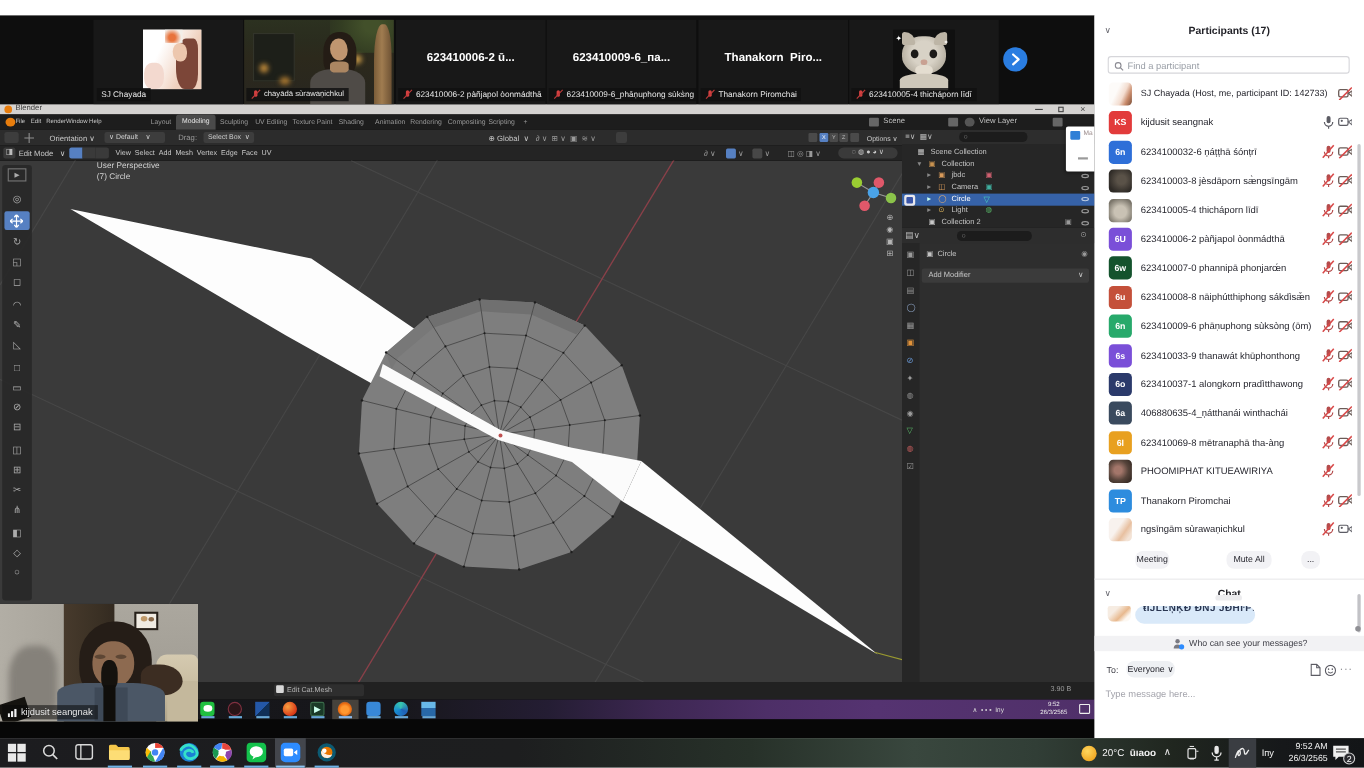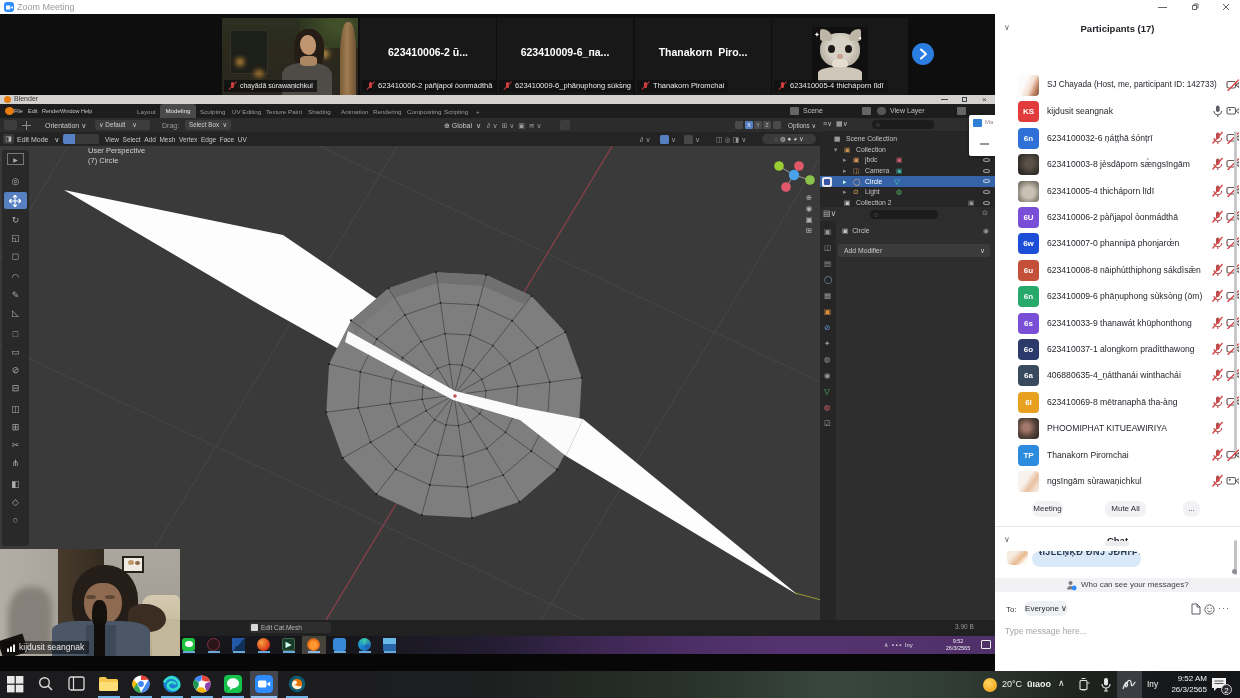--- a/index.html
+++ b/index.html
@@ -27,55 +27,51 @@
 #outl{left:820px;top:23px;width:175px;height:89px;background:#262626}
 #props{left:820px;top:112px;width:175px;height:413px;background:#2e2e2e}
 .orow{position:absolute;left:0;width:175px;height:10.4px;font-size:6.8px;color:#c4c4c4;line-height:10.4px;white-space:nowrap}
 #bstatus{left:0;top:525px;width:995px;height:16px;background:#212121}
 #ptask{left:0;top:541px;width:995px;height:18px}
 #pgap{left:0;top:559px;width:995px;height:17px;background:#070707}
 
 #cam{left:0;top:549px;width:180px;height:107px;background:#23211e;overflow:hidden}
 
 #panel{left:995px;top:14px;width:245px;height:657px;background:#fff}
-.prow{position:absolute;left:23px;width:219px;height:22px}
+.prow{position:absolute;left:13px;width:219px;height:22px}
 .pav{position:absolute;left:0;top:0;width:21px;height:21px;border-radius:4px;color:#fff;font-size:8px;font-weight:bold;text-align:center;line-height:21px;overflow:hidden}
 .pname{position:absolute;left:29px;top:5px;font-size:8.6px;color:#26262e;white-space:nowrap}
 .pic{position:absolute;top:3px;width:13px;height:13px}
 .btn{position:absolute;background:#f2f2f5;border-radius:7px;font-size:8px;color:#2b2b33;text-align:center;line-height:16px;height:16px}
 
 #taskbar{left:0;top:671px;width:1240px;height:27px;background:linear-gradient(90deg,#1c1c1f 0%,#1d1e1f 38%,#273129 55%,#39473e 67%,#313e36 76%,#20261f 86%,#16181a 94%,#131517 100%)}
 .tbi{position:absolute;top:4px;width:19px;height:19px}
 .tbu{position:absolute;top:24.5px;height:2px;background:#6fb3e8}
 svg{display:block}
 .eye{position:absolute;top:3px;width:7px;height:4px;border:1px solid #9a9a9a;border-radius:50%}
 .micoff{position:relative;display:inline-block;width:8px;height:10px;flex:none}
 .micoff::before{content:"";position:absolute;left:2.5px;top:1px;width:3px;height:5.5px;background:#d54141;border-radius:2px}
 .micoff::after{content:"";position:absolute;left:0.5px;top:8px;width:11px;height:1.4px;background:#c03a3a;transform:rotate(-46deg);transform-origin:0 50%}
 </style></head>
 <body>
 <div id="stage">
 
-<div class="abs" id="titlebar">
-  <div class="abs zic" style="left:4px;top:2px;width:10px;height:10px"></div>
-  <svg class="abs" style="left:6px;top:4.5px" width="7" height="5">
-        <path d="M0 .5h4.2v4H0zM4.4 2.5l2.4-1.6v3.2z" fill="#fff"></path>
-      </svg>
-  <div class="abs txt">Zoom Meeting</div>
-  <div class="abs" style="left:1158px;top:7px;width:9px;height:1px;background:#666"></div>
-  <svg class="abs" style="left:1191px;top:3px" width="8" height="8">
-        <path d="M1.5 2.5h4v4h-4zM3 2.5V1h4v4H5.5" stroke="#666" fill="none"></path>
-      </svg>
-  <svg class="abs" style="left:1222px;top:3px" width="8" height="8">
-        <path d="M1 1l6 6M7 1l-6 6" stroke="#666" stroke-width="1" fill="none"></path>
-      </svg>
-</div>
 
 <div class="abs" id="strip">
 
+  <div class="tile" style="left:85px">
+    <div class="abs" style="left:45px;top:9px;width:53px;height:54px;background:#f2ede8">
+      <div class="abs" style="left:0;top:0;width:53px;height:54px;background:linear-gradient(115deg,#ffffff 30%,#f6e3d8 55%,#efd0bd 70%)"></div>
+      <div class="abs" style="left:30px;top:8px;width:20px;height:46px;background:#7c4638;border-radius:45% 20% 30% 40%"></div>
+      <div class="abs" style="left:27px;top:12px;width:13px;height:17px;background:#edc7ae;border-radius:50% 50% 45% 55%"></div>
+      <div class="abs" style="left:20px;top:0px;width:16px;height:12px;background:radial-gradient(circle at 40% 60%,#e8733c 25%,#f3eee8 70%)"></div>
+      <div class="abs" style="left:1px;top:30px;width:18px;height:24px;background:#f3d9cf;border-radius:40%"></div>
+    </div>
+    <div class="vlabel" style="left:3px">SJ Chayada</div>
+  </div>
 
   <div class="tile" style="left:222px;background:#262419">
     <div class="abs" style="left:0;top:0;width:136px;height:77px;background:linear-gradient(180deg,#2c3120 0%,#2a2c1e 25%,#2c291c 45%,#282620 100%)"></div>
     <div class="abs" style="left:78px;top:0;width:58px;height:30px;background:radial-gradient(circle at 65% 15%,#42502a 15%,#333d22 60%,#2c3120 100%)"></div>
     <div class="abs" style="left:8px;top:12px;width:38px;height:44px;background:#1d1f19;border:1px solid #32342a"></div>
     <div class="abs" style="left:14px;top:40px;width:8px;height:8px;background:#c08a3a;border-radius:50%;filter:blur(2.5px)"></div>
     <div class="abs" style="left:32px;top:52px;width:10px;height:7px;background:#ab7830;border-radius:50%;filter:blur(2.5px)"></div>
     <div class="abs" style="left:98px;top:32px;width:9px;height:8px;background:#c89a48;border-radius:50%;filter:blur(2.5px)"></div>
     <div class="abs" style="left:118px;top:4px;width:16px;height:73px;background:linear-gradient(90deg,#7a5c38,#a07c50 45%,#6e5234);border-radius:45% 40% 0 0"></div>
     <div class="abs" style="left:72px;top:11px;width:30px;height:40px;background:#241c15;border-radius:45% 45% 35% 35%"></div>
@@ -502,20 +498,27 @@
             <rect x="3" y="3.5" width="2" height="5.5"></rect>
             <rect x="6" y="1.5" width="2" height="7.5"></rect>
           </g>
         </svg>
     kijdusit seangnak</div>
 </div>
 
 <div class="abs" id="panel">
   <div class="abs" style="left:9px;top:9px;color:#66666e;font-size:8px">∨</div>
   <div class="abs" style="left:0;top:9px;width:245px;text-align:center;font-size:9.5px;font-weight:bold;color:#222228">Participants (17)</div>
+  <div class="abs" style="left:12px;top:37px;width:220px;height:16px;border:1px solid #d6d6da;border-radius:3px;background:#fff">
+    <svg class="abs" style="left:5px;top:3.5px" width="9" height="9">
+          <circle cx="3.5" cy="3.5" r="2.6" fill="none" stroke="#8a8a92" stroke-width="1"></circle>
+          <line x1="5.6" y1="5.6" x2="8" y2="8" stroke="#8a8a92" stroke-width="1"></line>
+        </svg>
+    <div class="abs" style="left:17px;top:2.5px;font-size:8.5px;color:#999ea6">Find a participant</div>
+  </div>
 
   <div id="rows">
   <div class="prow" style="top:61.0px">
           <div class="pav" style="background:linear-gradient(115deg,#fdfbf9 35%,#f3ddd0 60%,#c88a6a 78%,#8a5a42 95%)"></div>
           <div class="pname" style="font-size:8.2px">SJ Chayada (Host, me, participant ID: 142733)</div>
           <svg class="pic" style="left:208px" width="15" height="14">
             <rect x="1" y="3.5" width="8.5" height="6.5" rx="1.5" fill="none" stroke="#6b5b57" stroke-width="1.2"></rect>
             <path d="M9.8 6.8l3.4-2.2v5z" fill="none" stroke="#6b5b57" stroke-width="1.1"></path>
             <line x1="1.5" y1="13" x2="13" y2="1.5" stroke="#d84848" stroke-width="1.4"></line>
           </svg>
@@ -583,21 +586,21 @@
             <path d="M3 7a3.8 3.8 0 0 0 7.6 0M6.8 11v2.2" stroke="#b44c4c" stroke-width="1.1" fill="none"></path>
             <line x1="1.5" y1="12.5" x2="11.5" y2="1" stroke="#d84848" stroke-width="1.4"></line>
           </svg>
           <svg class="pic" style="left:208px" width="15" height="14">
             <rect x="1" y="3.5" width="8.5" height="6.5" rx="1.5" fill="none" stroke="#6b5b57" stroke-width="1.2"></rect>
             <path d="M9.8 6.8l3.4-2.2v5z" fill="none" stroke="#6b5b57" stroke-width="1.1"></path>
             <line x1="1.5" y1="13" x2="13" y2="1.5" stroke="#d84848" stroke-width="1.4"></line>
           </svg>
         </div>
   <div class="prow" style="top:219.4px">
-          <div class="pav" style="background:#1d4ed8">6w</div>
+          <div class="pav" style="background:#14532d">6w</div>
           <div class="pname" style="font-size:8.6px">623410007-0 phannipā phonjarœ́n</div>
           <svg class="pic" style="left:193px" width="13" height="14">
             <rect x="5" y="1.5" width="3.6" height="6.5" rx="1.8" fill="#b44c4c"></rect>
             <path d="M3 7a3.8 3.8 0 0 0 7.6 0M6.8 11v2.2" stroke="#b44c4c" stroke-width="1.1" fill="none"></path>
             <line x1="1.5" y1="12.5" x2="11.5" y2="1" stroke="#d84848" stroke-width="1.4"></line>
           </svg>
           <svg class="pic" style="left:208px" width="15" height="14">
             <rect x="1" y="3.5" width="8.5" height="6.5" rx="1.5" fill="none" stroke="#6b5b57" stroke-width="1.2"></rect>
             <path d="M9.8 6.8l3.4-2.2v5z" fill="none" stroke="#6b5b57" stroke-width="1.1"></path>
             <line x1="1.5" y1="13" x2="13" y2="1.5" stroke="#d84848" stroke-width="1.4"></line>
@@ -720,21 +723,21 @@
           </svg>
           <svg class="pic" style="left:208px" width="15" height="14">
             <rect x="1" y="3.5" width="8.5" height="6.5" rx="1.5" fill="none" stroke="#5c5c64" stroke-width="1.1"></rect>
             <path d="M9.8 6.8l3.4-2.2v5z" fill="none" stroke="#5c5c64" stroke-width="1"></path>
             <circle cx="3.8" cy="5.8" r="1" fill="#5c5c64"></circle>
           </svg>
         </div>
   </div>
 
   <div class="btn" style="left:37px;top:487px;width:31px">Meeting</div>
-  <div class="btn" style="left:110px;top:487px;width:41px">Mute All</div>
+  <div class="btn" style="left:120px;top:487px;width:41px">Mute All</div>
   <div class="btn" style="left:188px;top:487px;width:17px">...</div>
   <div class="abs" style="left:0;top:512px;width:245px;height:1px;background:#e8e8ea"></div>
 
   <div class="abs" style="left:9px;top:521px;color:#66666e;font-size:8px">∨</div>
   <div class="abs" style="left:0;top:521px;width:245px;text-align:center;font-size:9.5px;font-weight:bold;color:#222228">Chat</div>
   <div class="abs" style="left:110px;top:527px;width:24px;height:5px;background:#ececee;border-radius:2px"></div>
   <div class="abs" style="left:12px;top:537px;width:21px;height:14px;border-radius:2px 2px 5px 5px;background:linear-gradient(135deg,#f6ece2 30%,#e8b98e 60%,#fdf8f2 80%)"></div>
   <div class="abs" style="left:37px;top:537px;width:109px;height:16px;border-radius:9px;background:#d9e9f9;overflow:hidden">
     <div class="abs" style="left:7px;top:-4.5px;font-size:9px;font-weight:bold;color:#2b3752;letter-spacing:.4px;white-space:nowrap">ŧIJĽĿŅĶĐ ĐŇĴ ĴĐĦŀPĿ</div>
   </div>

